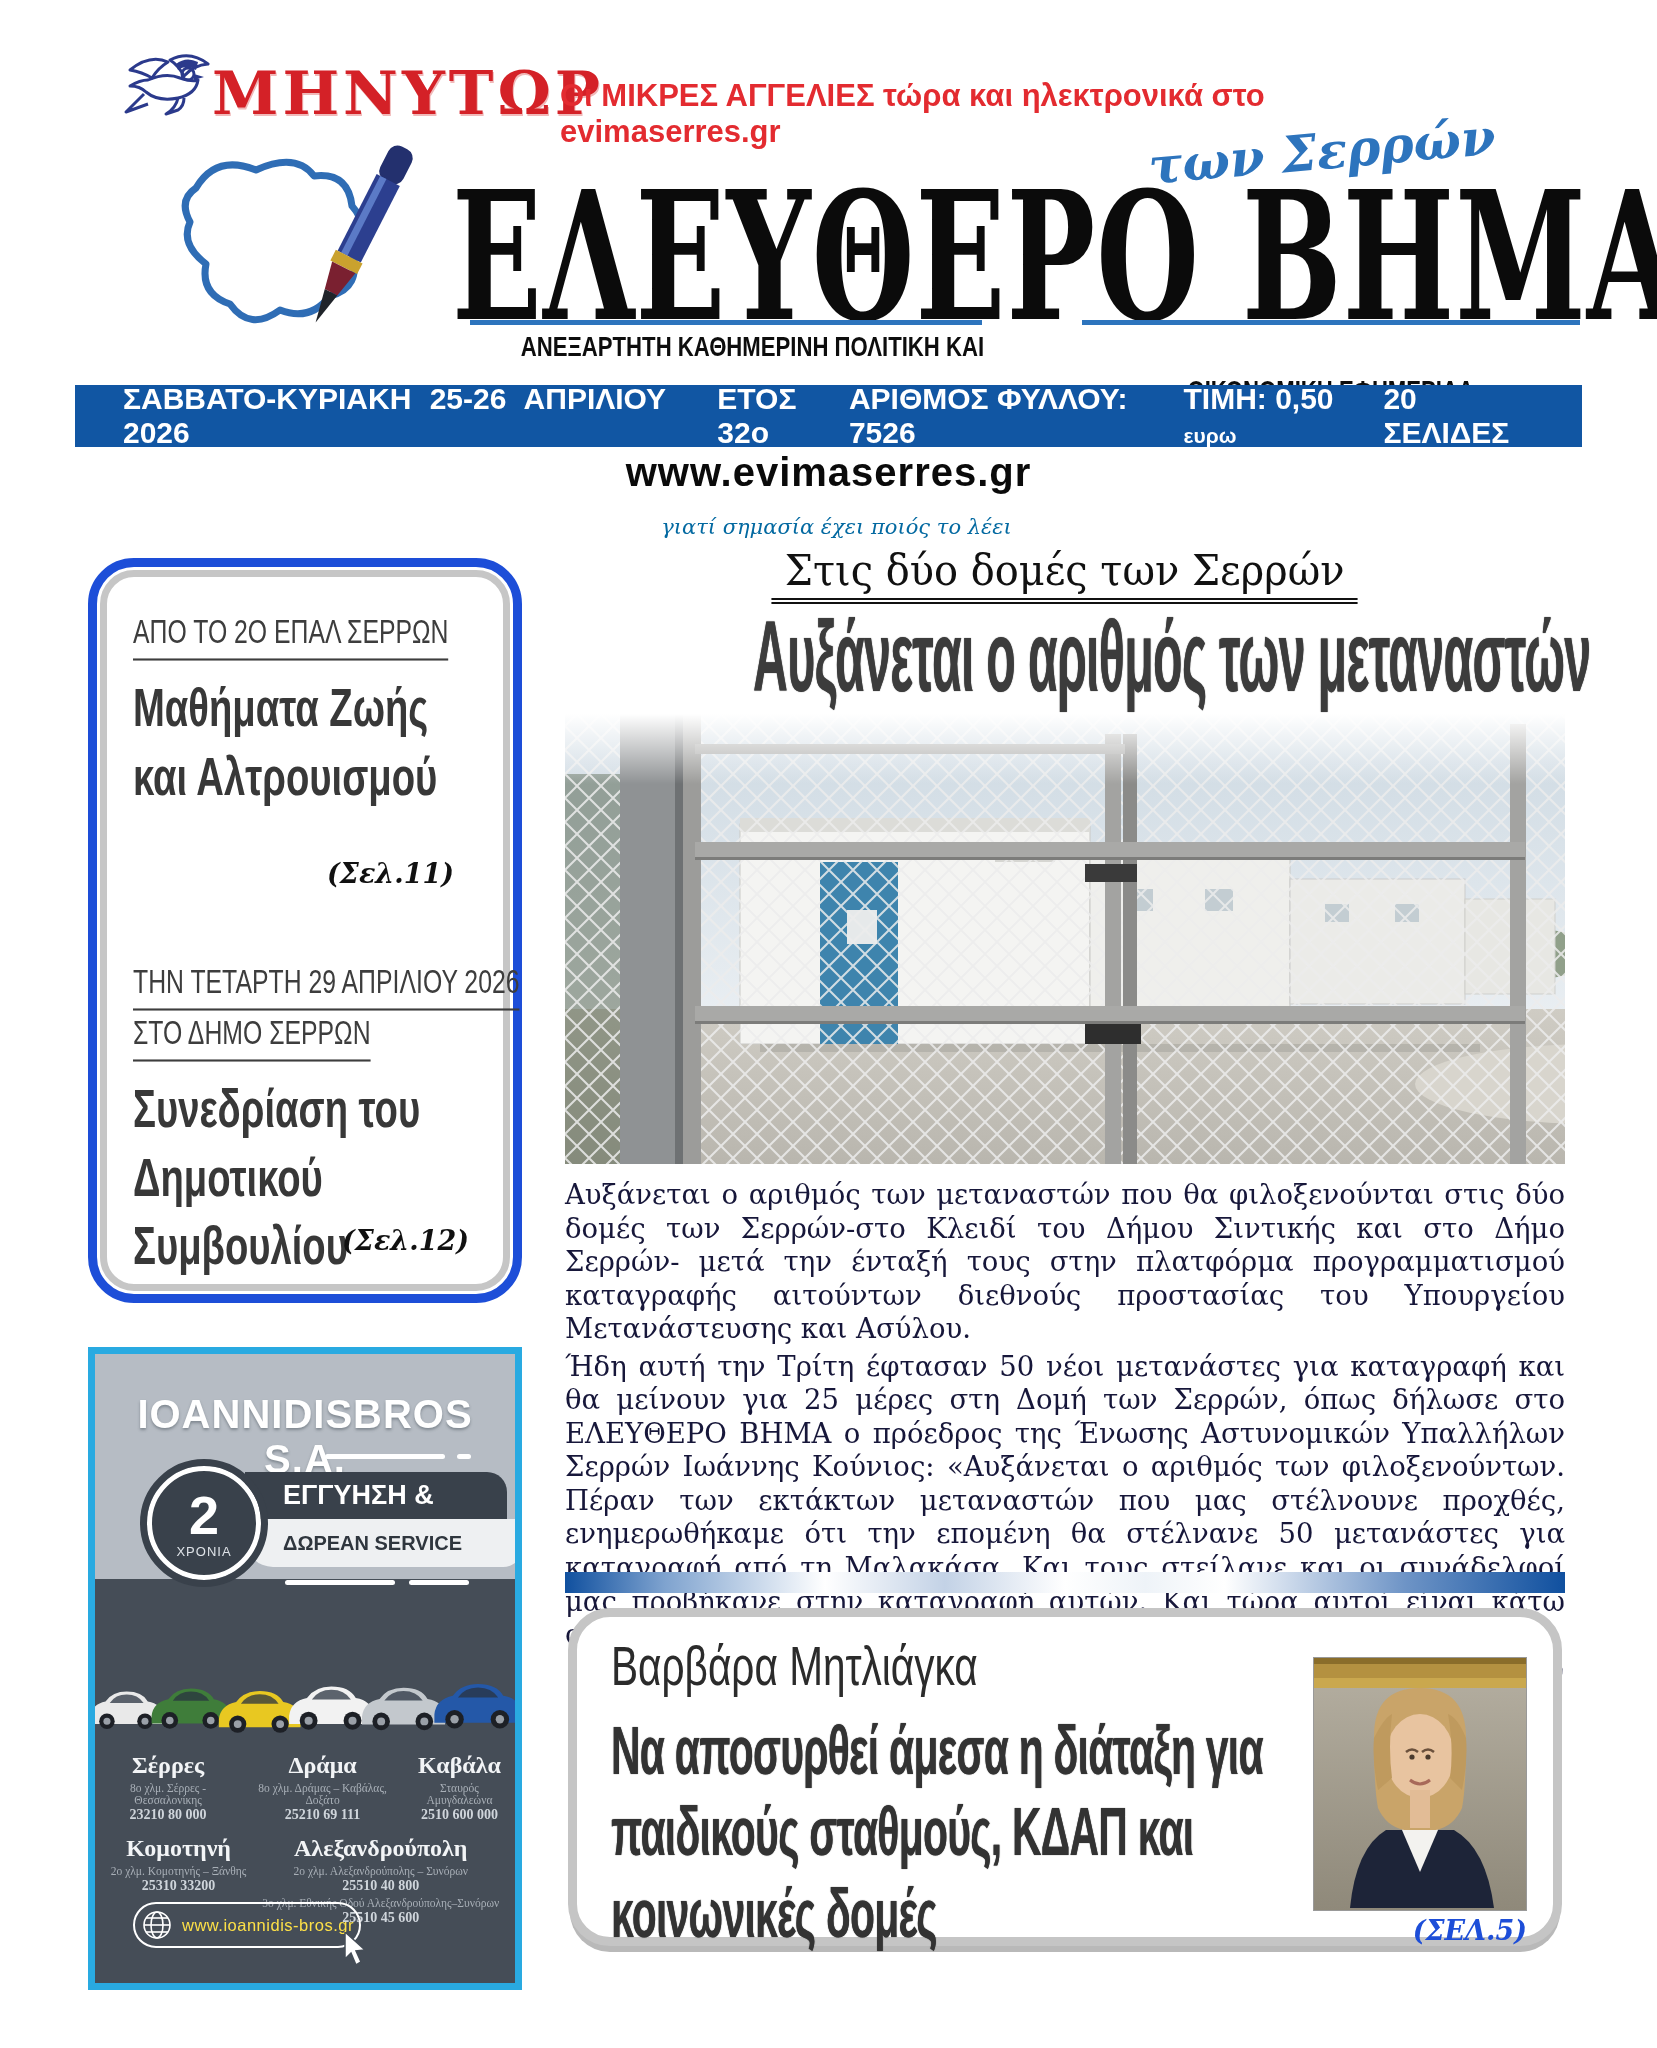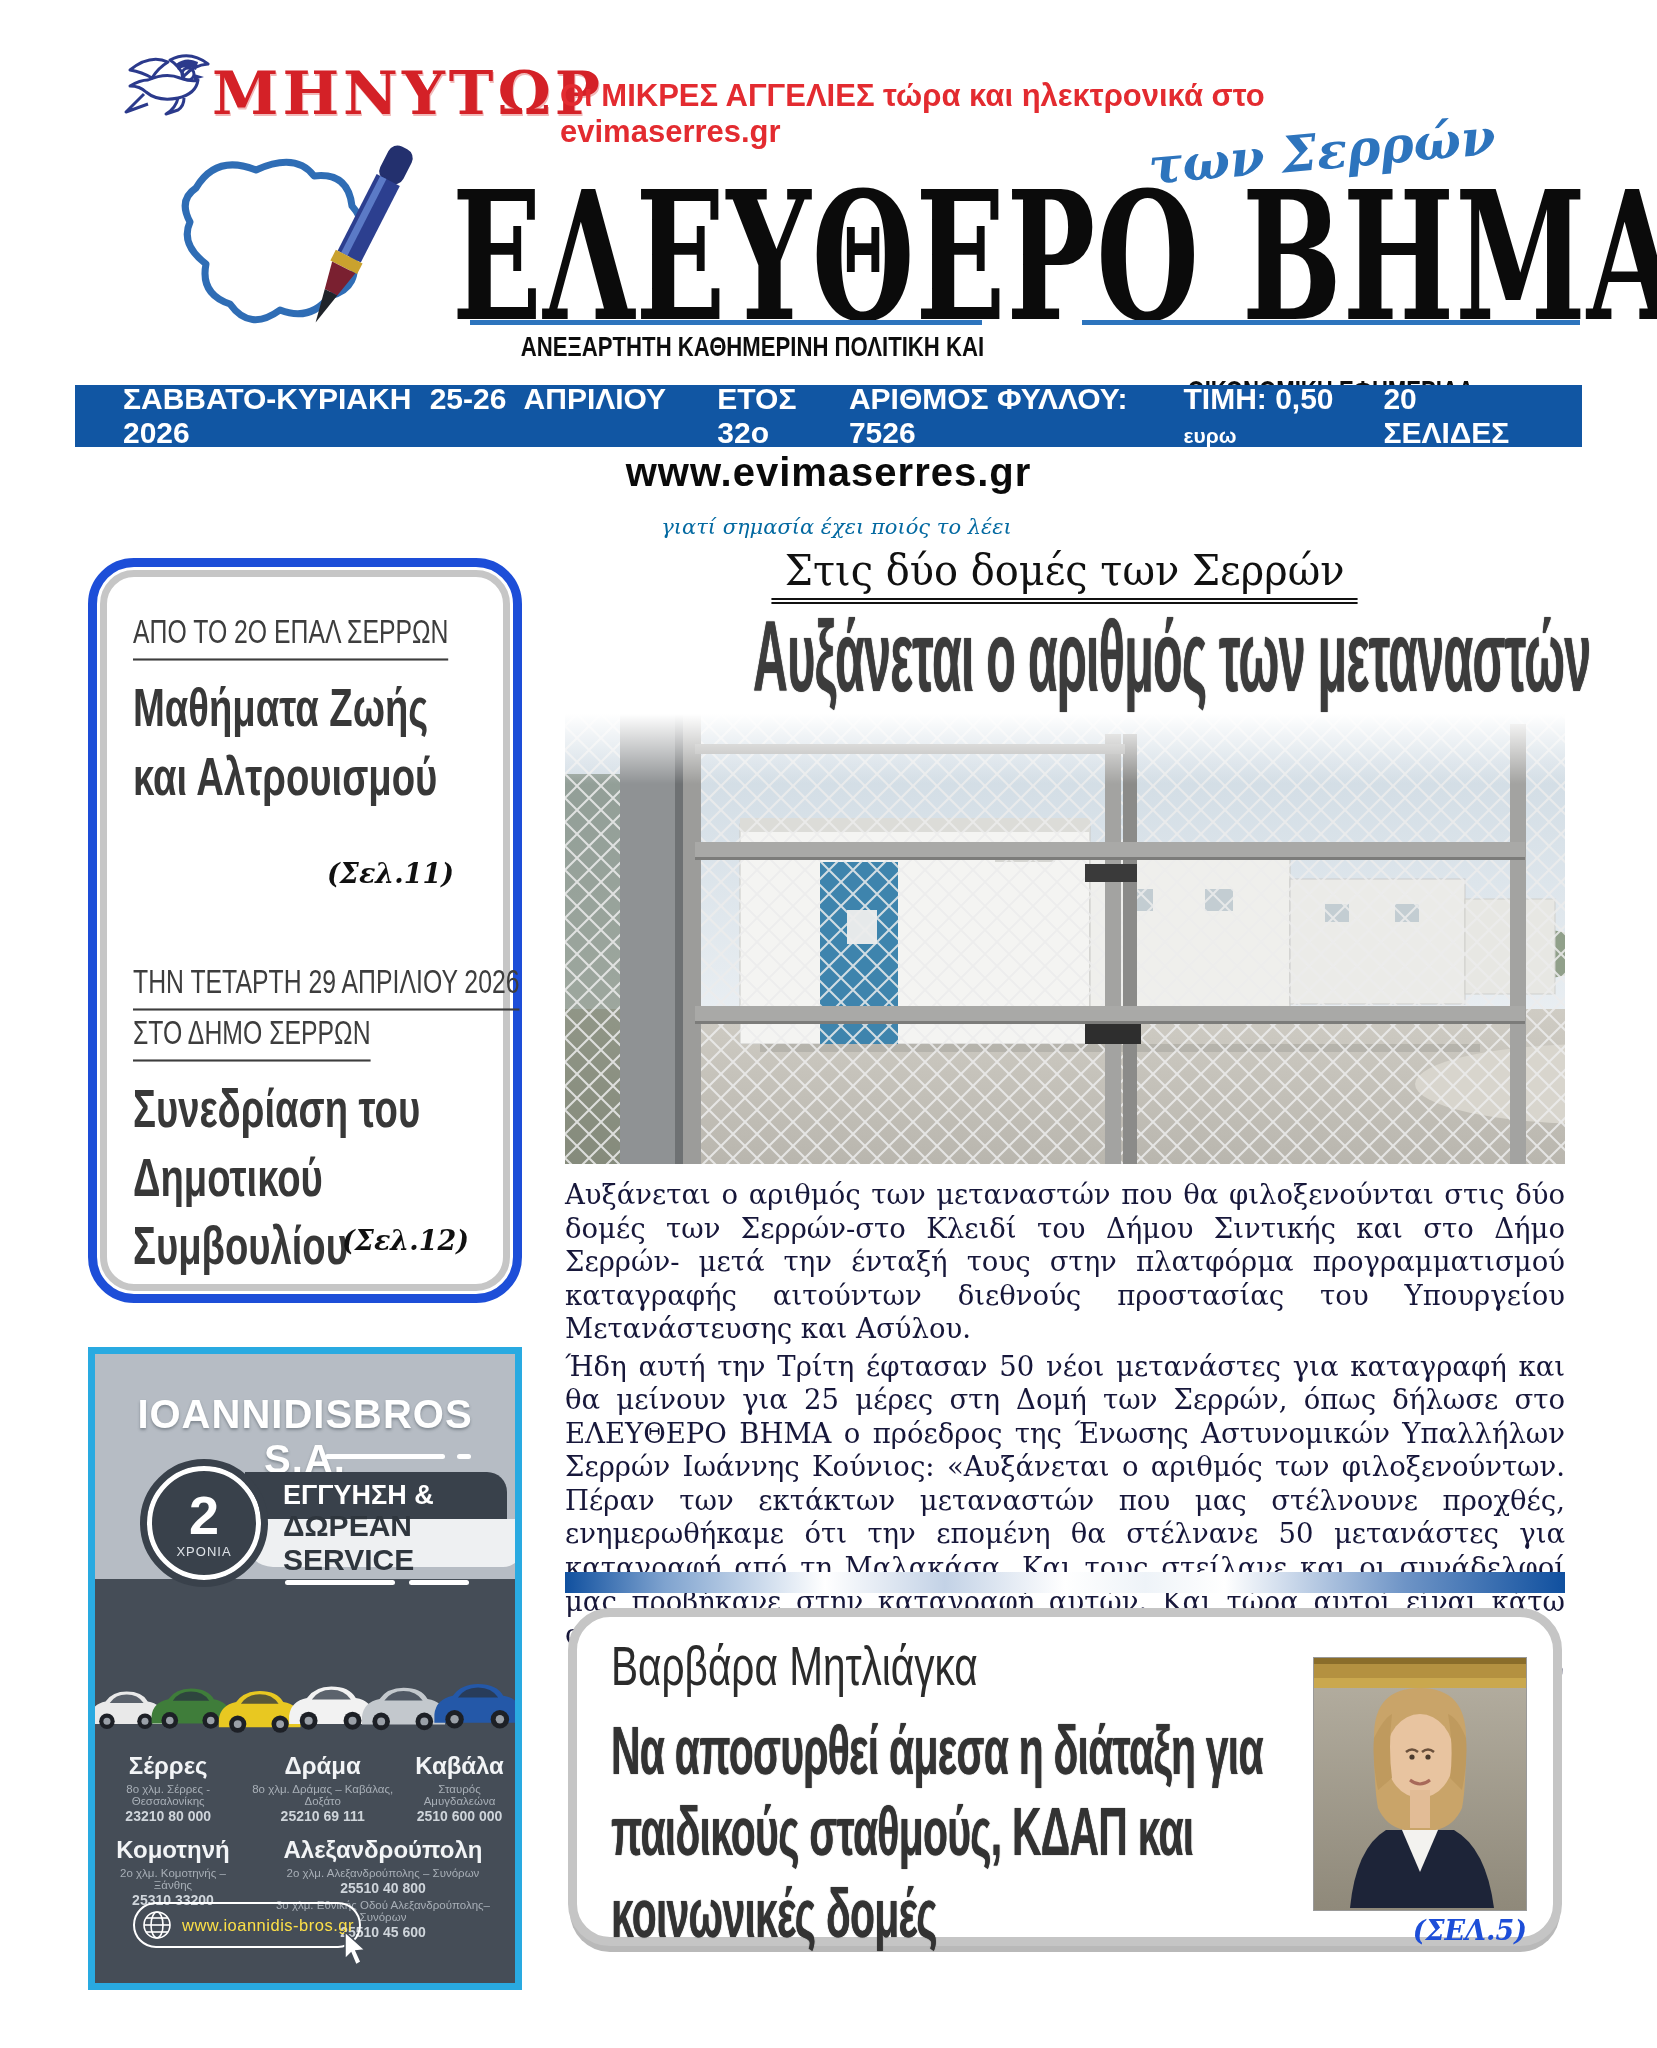--- a/index.html
+++ b/index.html
@@ -66,30 +66,30 @@
   .badge-circle{position:absolute;left:52px;top:112px;width:104px;height:104px;border-radius:50%;
       background:#39414b;border:5px solid #fff;outline:7px solid #39414b;z-index:3;
       display:flex;flex-direction:column;align-items:center;justify-content:center;color:#fff;}
   .badge-circle .num{font-size:54px;font-weight:800;line-height:1;}
   .badge-circle .lbl{font-size:13px;letter-spacing:1px;margin-top:2px;color:#dfe3e8;}
   .pill1{position:absolute;left:150px;top:118px;width:262px;height:47px;background:#39414b;
       border-radius:0 20px 0 0;display:flex;align-items:center;padding-left:38px;box-sizing:border-box;
       color:#fff;font-size:27px;font-weight:bold;z-index:2;}
   .pill2{position:absolute;left:150px;top:165px;width:278px;height:48px;background:#eef0f2;
       border-radius:0 0 20px 28px;display:flex;align-items:center;padding-left:38px;box-sizing:border-box;
-      color:#2f363e;font-size:30px;font-weight:800;z-index:2;}
+      color:#2f363e;font-size:20px;font-weight:800;z-index:2;}
   .dash{position:absolute;background:#fff;height:5px;border-radius:3px;z-index:2;}
   .dash1{left:230px;top:100px;width:120px;} .dash1b{left:362px;top:100px;width:14px;}
   .dash2{left:190px;top:226px;width:110px;} .dash2b{left:314px;top:226px;width:60px;}
   .ad-cars{position:absolute;left:0;top:252px;width:100%;height:130px;display:flex;
       align-items:flex-end;justify-content:center;}
   .ad-cars svg{margin:0 -12px;}
   .ad-locs{position:absolute;left:0;top:398px;width:100%;color:#fff;text-align:center;}
   .loc-row{display:flex;justify-content:center;}
-  .loc{padding:0 8px;}
+  .loc{padding:0 8px;font-family:Liberation Serif, serif;}
   .loc .city{font-size:24px;font-weight:bold;color:#f2f4f6;}
   .loc .addr{font-size:11.5px;color:#a8afb7;margin-top:3px;}
   .loc .phone{font-size:14px;color:#cfd5db;font-weight:bold;margin-top:1px;}
   .webpill{position:absolute;left:38px;top:548px;width:228px;height:46px;border:2px solid #fff;
       border-radius:26px;display:flex;align-items:center;gap:9px;padding-left:6px;box-sizing:border-box;}
   .webpill .txt{font-size:16.5px;color:#fde047;letter-spacing:.5px;}
   .cursor{position:absolute;left:248px;top:578px;}
 
   
   .kicker-main{position:absolute;left:565px;top:546px;width:1000px;text-align:center;}

